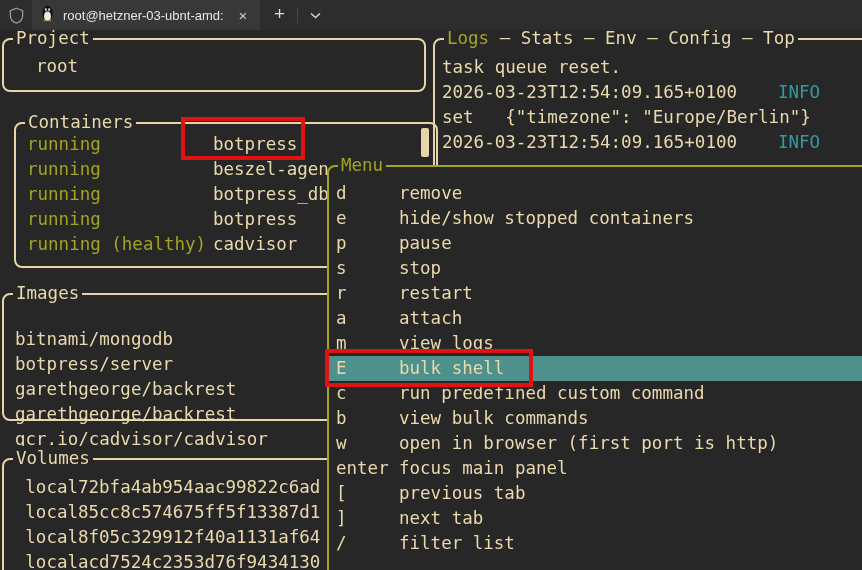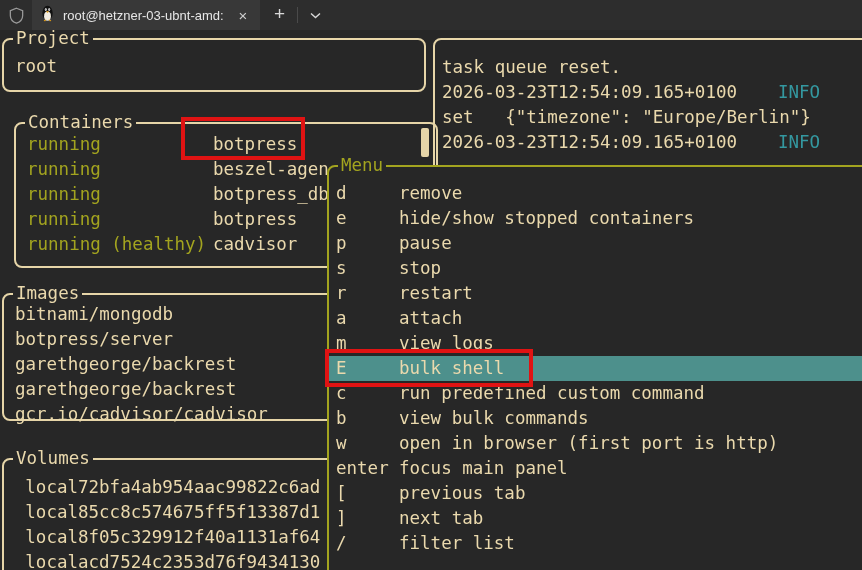--- a/index.html
+++ b/index.html
@@ -30,31 +30,31 @@
   }
   .panel { position:absolute; border:2px solid #e6d5a8; border-radius:8px; }
   .panel-title {
     position:absolute; top:-14px; left:9px; background:#272727; padding:0 3px;
     line-height:25px; white-space:pre; color:#ead9ad;
   }
   .olive { color:#a3a41f; }
   .row { display:block; height:25px; line-height:25px; white-space:pre; overflow:hidden; }
 
   
-  .p-project { left:2px; top:8px; width:424px; height:54px; }
+  .p-project { left:2px; top:8px; width:424px; height:54px;padding-left:21px; }
   .p-project .row { margin:14px 0 0 11px; }
 
   
   .p-containers { left:14px; top:92px; width:424px; height:146px; border-bottom-color:#e6d5a8; }
   .p-containers .body { padding:8px 0 0 11px; }
   .cstatus { display:inline-block; width:186px; color:#a3a41f; }
 
   
   .p-images { left:2px; top:263px; width:424px; height:128px; }
-  .p-images .body { padding:7px 0 0 11px; }
+  .p-images .body { padding:7px 0 0 11px;margin-top:25px; }
 
   
   .p-volumes { left:2px; top:428px; width:424px; height:150px; }
   .p-volumes .body { padding:15px 0 0 11px; }
   .vdriver { display:inline-block; width:63px;text-align:right; }
 
   
   .p-logs { left:433px; top:8px; width:450px; height:420px; }
   .p-logs .body { padding:15px 0 0 7px; }
   .logtab { white-space:pre; }
@@ -147,20 +147,21 @@
     <span class="panel-title">Volumes</span>
     <div class="body">
       <span class="row"><span class="vdriver">local</span><span>72bfa4ab954aac99822c6ad</span></span>
       <span class="row"><span class="vdriver">local</span><span>85cc8c574675ff5f13387d1</span></span>
       <span class="row"><span class="vdriver">local</span><span>8f05c329912f40a1131af64</span></span>
       <span class="row"><span class="vdriver">local</span><span>acd7524c2353d76f9434130</span></span>
     </div>
   </div>
 
   <div class="panel p-logs">
+    <span class="panel-title"><span class="logtab olive">Logs</span><span class="logtab">Stats</span><span class="logtab">Env</span><span class="logtab">Config</span><span class="logtab">Top</span></span>
     <div class="body">
       <span class="row"><span>task queue reset.</span></span>
       <span class="row"><span>2026-03-23T12:54:09.165+0100</span><span class="log-level">INFO</span></span>
       <span class="row"><span>set   {"timezone": "Europe/Berlin"}</span></span>
       <span class="row"><span>2026-03-23T12:54:09.165+0100</span><span class="log-level">INFO</span></span>
     </div>
   </div>
 
   <div class="scroll-thumb"></div>
 

